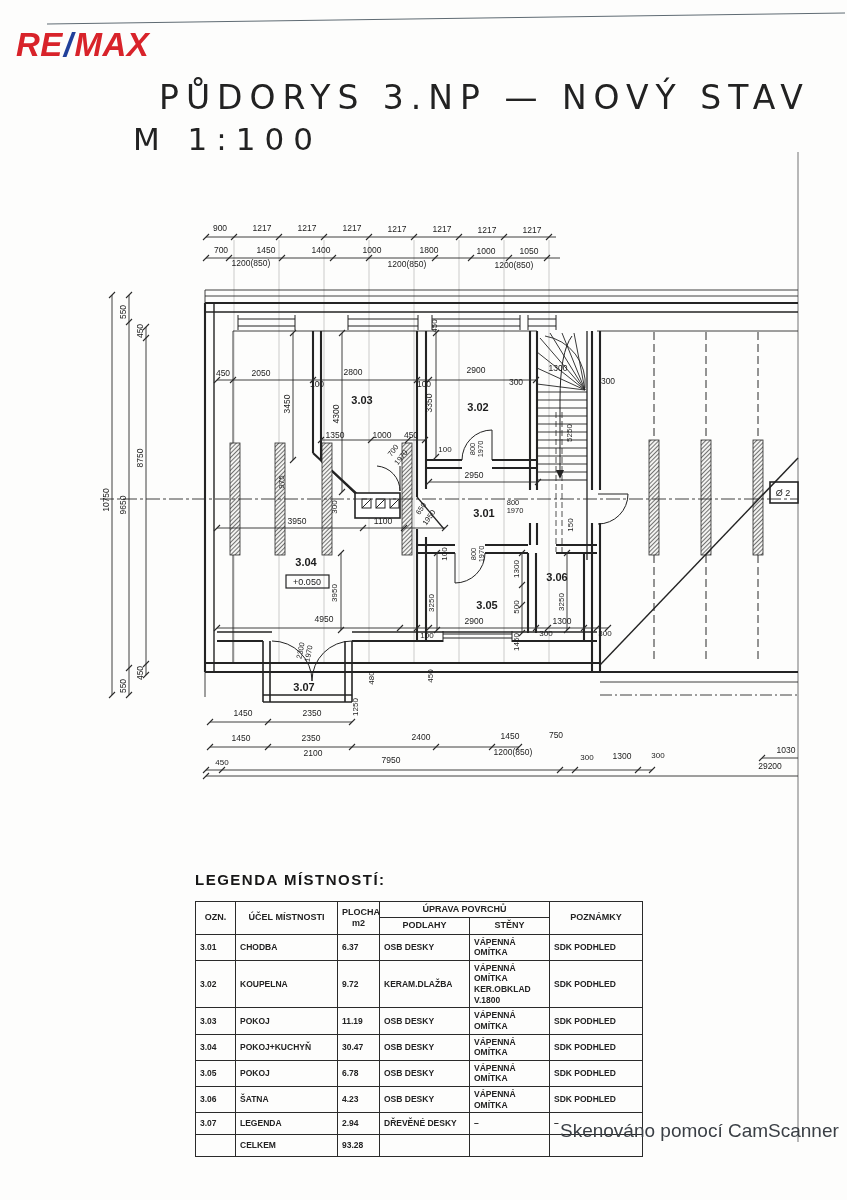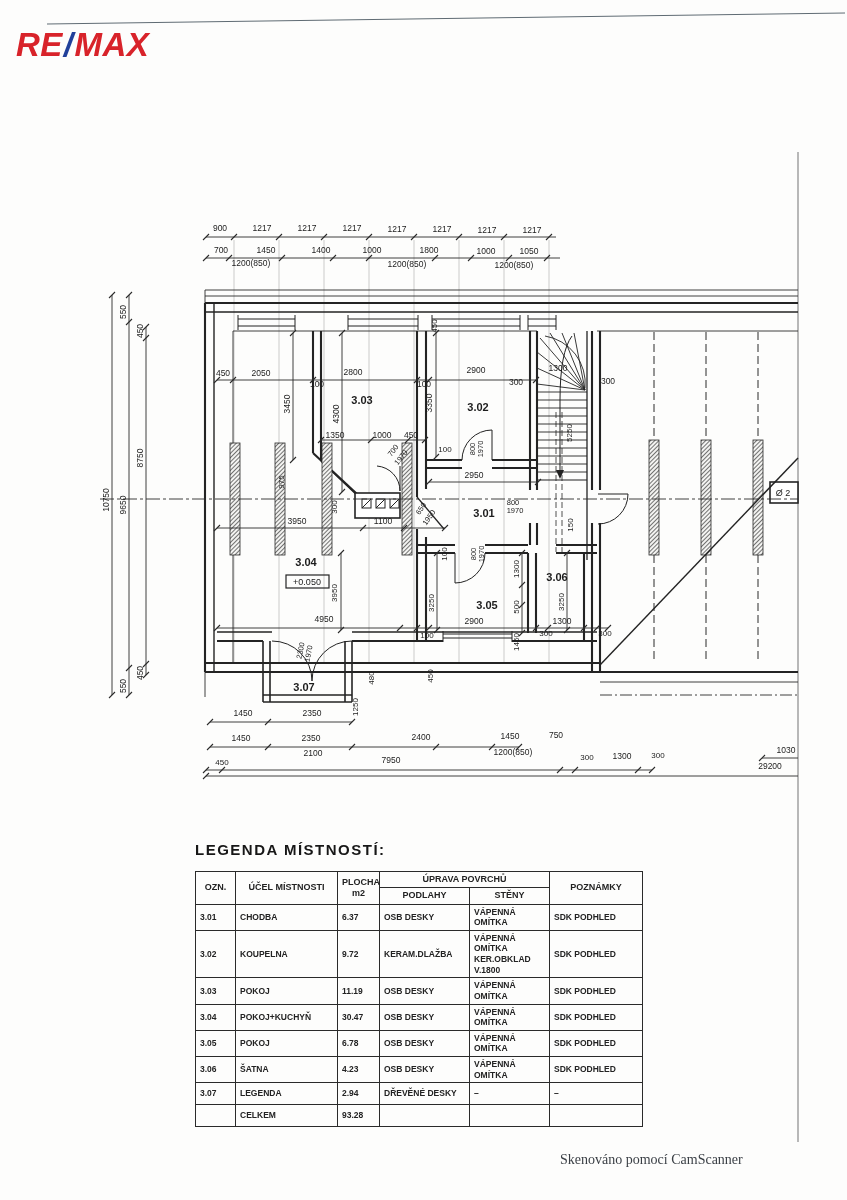--- a/index.html
+++ b/index.html
@@ -7,46 +7,48 @@
     width:847px;height:1200px;position:relative;overflow:hidden;
     background:#fdfdfc;font-family:"Liberation Sans",sans-serif;color:#1e1e1e;
   }
   .logo{position:absolute;left:16px;top:26px;font-size:33px;font-weight:800;font-style:italic;
         letter-spacing:.5px;font-family:"Liberation Sans",sans-serif;}
   .logo .red{color:#d8232a;}
   .logo .blue{color:#21409a;font-style:italic;padding:0 1px;}
   .title-block{position:absolute;left:133px;top:78px;font-family:"DejaVu Sans",sans-serif;color:#222;}
   .title-line1{font-size:33px;letter-spacing:7px;white-space:nowrap;padding-left:26px;}
   .title-line2{font-size:31px;letter-spacing:9px;margin-top:4px;}
-  .legend-block{position:absolute;left:195px;top:841px;width:452px;}
+  .legend-block{position:absolute;left:195px;top:871px;width:452px;}
   .legend-heading{font-size:15px;font-weight:bold;letter-spacing:1.5px;margin-bottom:13px;color:#171717;}
   table.legend{border-collapse:collapse;width:447px;table-layout:fixed;}
   table.legend th,table.legend td{
     border:1.3px solid #2a2a2a;font-size:8.5px;font-weight:bold;color:#232323;
     padding:2px 4px;text-align:left;vertical-align:middle;white-space:pre-line;line-height:1.25;
   }
   table.legend th{text-align:center;font-size:9px;}
   col.c-ozn{width:40px}col.c-ucel{width:102px}col.c-plocha{width:42px}
   col.c-podlahy{width:90px}col.c-steny{width:80px}col.c-pozn{width:93px}
   td.num{text-align:left;font-size:9.5px;}
   td.area{text-align:left;font-size:9.5px;}
   tr.datarow{height:22px;}
-  .footer-note{position:absolute;left:560px;top:1152px;font-size:14px;color:#3a3f45;
-               font-family:Liberation Serif, serif;}
+  .footer-note{position:absolute;left:560px;top:1120px;font-size:19px;color:#3a3f45;
+               font-family:Liberation Sans, sans-serif;}
   svg text{font-family:"Liberation Sans",sans-serif;fill:#1c1c1c;}
   .plan-wrap{position:absolute;left:0;top:0;}
 </style>
 </head>
 <body>
 
 <div class="logo">
   <span class="red">RE</span><span class="blue">/</span><span class="red">MAX</span>
 </div>
 
 <div class="title-block">
+  <div class="title-line1">PŮDORYS 3.NP — NOVÝ STAV</div>
+  <div class="title-line2">M 1:100</div>
 </div>
 
 <svg class="plan-wrap" width="847" height="1200" viewBox="0 0 847 1200">
   <defs>
     <pattern id="hatch" patternUnits="userSpaceOnUse" width="3" height="3" patternTransform="rotate(45)">
       <rect width="3" height="3" fill="#f3f3f1"></rect>
       <line x1="0" y1="0" x2="0" y2="3" stroke="#3a3a3a" stroke-width="1.4"></line>
     </pattern>
   </defs>
 

